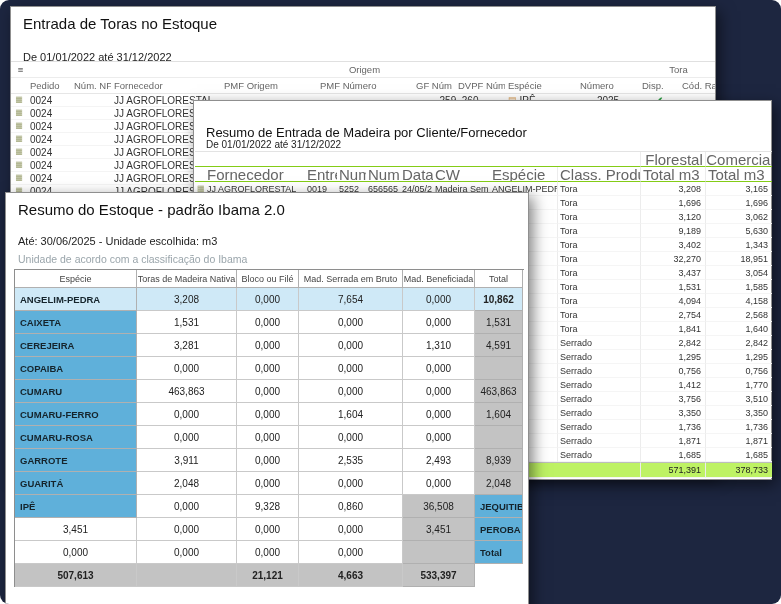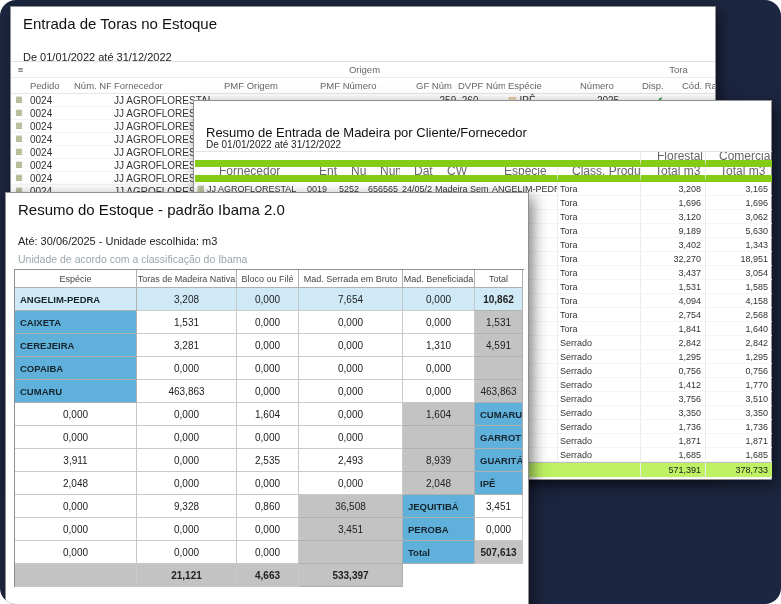--- a/index.html
+++ b/index.html
@@ -3,21 +3,21 @@
 <meta charset="utf-8">
 <style>
   * { margin:0; padding:0; box-sizing:border-box; }
   html,body { width:781px; height:604px; background:#fff; }
   body { font-family:"Liberation Sans", sans-serif; }
   :root{
     --blue:#5fb0da; --sel:#cfe9f7; --grey:#c3c3c3; --green:#2f9e44;
     --bord:#b0b0b0; --bord-light:#c9c9c9;
   }
   .desktop{ position:relative; width:781px; height:604px; background:#1d2640;
-            border-radius:16px; overflow:hidden; }
+            border-radius:9px; overflow:hidden; }
   .window{ position:absolute; background:#fff; border:1px solid #8f8f8f;
            box-shadow:4px 5px 14px rgba(0,0,0,.5); }
   .win-entrada{ left:10px; top:6px;  width:706px; height:468px; z-index:1; }
   .win-resumo { left:193px; top:100px; width:579px; height:380px; z-index:2; }
   .win-estoque{ left:5px; top:192px; width:524px; height:520px; z-index:3; }
 
   .wtitle{ position:absolute; left:12px; top:8px; font-size:15px; font-weight:normal;
            color:#111; white-space:nowrap; }
   .wsub{ position:absolute; left:12px; font-size:11px; color:#222; white-space:nowrap;margin-top:9px; }
   .win-resumo .wtitle{ font-size:13px;margin-top:16px; }
@@ -39,22 +39,22 @@
          border-bottom:1px solid #f4f4f4; }
   .eg-center{ justify-content:center; padding-left:0; }
   .mini-icon{ font-size:8px; color:#9aa06f; line-height:1; }
   .doc-icon{ font-size:9px; color:#d9a05b; margin-right:3px; line-height:1; }
   .check{ color:var(--green); font-size:10px; font-weight:bold; }
 
   
   .resumo-grid{ position:absolute; left:1px; top:50px; width:577px; display:grid;
     grid-template-columns:10px 100px 32px 29px 34px 33px 57px 67px 83px 65px 67px;
     border-top:1px solid #e3e3e3; }
-  .rg-h{ height:15px; font-size:12px; color:#666; display:flex; align-items:center;
-         padding-left:14px; white-space:nowrap; overflow:hidden; border-bottom:7px solid #84cc16; }
+  .rg-h{ height:15px; font-size:15px; color:#666; display:flex; align-items:center;
+         padding-left:2px; white-space:nowrap; overflow:hidden; border-bottom:1px solid #84cc16; }
   .rg-band{ justify-content:center; }
   .rg-c{ height:14px; font-size:9px; color:#333; display:flex; align-items:center;
          padding-left:2px; white-space:nowrap; overflow:hidden; border-bottom:1px solid #f5f5f5; }
   .rg-num{ justify-content:flex-end; padding-right:4px; }
   .rg-sep{ border-left:1px solid #ececec; }
   .rg-total{ height:16px; background:#bef264; border-top:1px solid #bdbdbd; color:#222; }
 
   
   .estoque-grid{ position:absolute; left:8px; top:76px; width:510px; display:grid;
     grid-template-columns:122px 100px 62px 104px 72px 48px;
@@ -547,20 +547,21 @@
         <div class="sg-v">0,000</div>
         <div class="sg-v">0,000</div>
         <div class="sg-v">0,000</div>
         <div class="sg-t"></div>
         <div class="sg-sp">CUMARU</div>
         <div class="sg-v">463,863</div>
         <div class="sg-v">0,000</div>
         <div class="sg-v">0,000</div>
         <div class="sg-v">0,000</div>
         <div class="sg-t">463,863</div>
+        <div class="sg-sp">CUMARU-FERRO</div>
         <div class="sg-v">0,000</div>
         <div class="sg-v">0,000</div>
         <div class="sg-v">1,604</div>
         <div class="sg-v">0,000</div>
         <div class="sg-t">1,604</div>
         <div class="sg-sp">CUMARU-ROSA</div>
         <div class="sg-v">0,000</div>
         <div class="sg-v">0,000</div>
         <div class="sg-v">0,000</div>
         <div class="sg-v">0,000</div>

